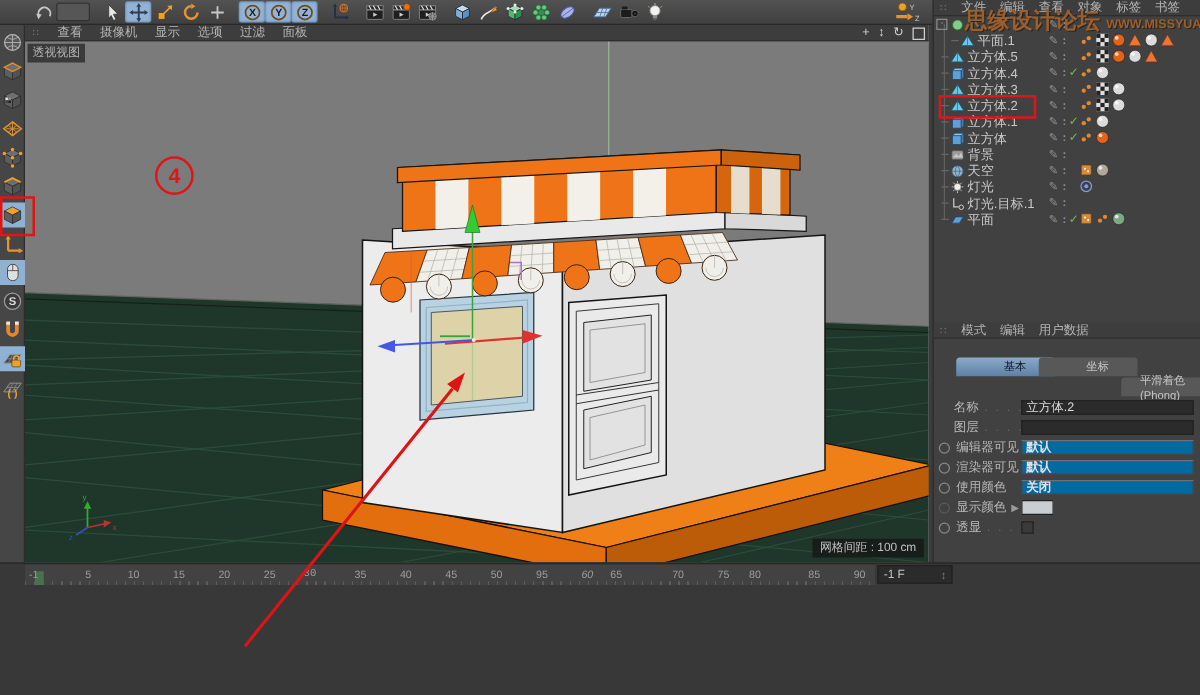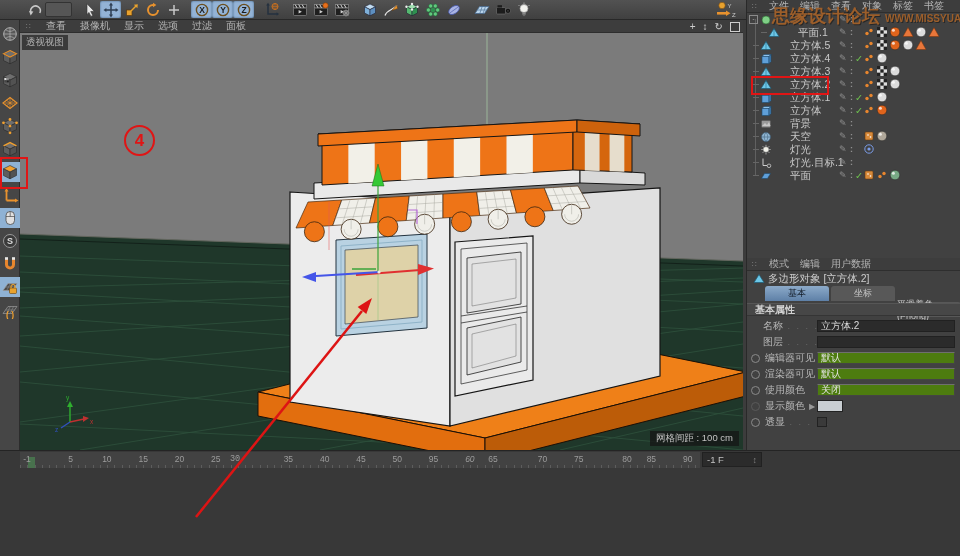--- a/index.html
+++ b/index.html
@@ -40,43 +40,43 @@
   
   #rightpanel{position:absolute;left:746px;top:0;width:214px;height:450px;background:#414141;
     border-left:1px solid #292929;box-sizing:border-box;}
   .om-menu,.attr-menu{position:absolute;left:0;width:100%;height:13px;background:#3d3d3d;
     border-bottom:1px solid #2e2e2e;display:flex;align-items:center;gap:11px;font-size:10px;
     color:#b4b4b4;padding-left:5px;box-sizing:border-box;}
   #om-list{position:absolute;left:0;top:13px;width:100%;}
   .om-row{position:relative;height:13px;display:flex;align-items:center;font-size:10.5px;color:#c8c8c8;}
   .om-row .stub{display:inline-block;width:6px;height:1px;background:#666;margin:0 1px 0 0;}
   .om-ico{width:12px;height:12px;flex:0 0 auto;margin-right:2px;}
-  .om-name{white-space:nowrap;margin-left:16px;}
+  .om-name{white-space:nowrap;}
   .om-pen{position:absolute;left:92px;top:0;color:#909090;font-size:9px;line-height:13px;}
   .om-dots{position:absolute;left:103px;top:0;color:#8f8f8f;font-size:9px;font-weight:bold;line-height:13px;}
   .om-check{position:absolute;left:108px;top:0;color:#6dbf4e;font-size:9.5px;font-weight:bold;line-height:13px;}
   .om-tag{position:absolute;top:0;width:12px;height:12px;}
   .treeline{position:absolute;left:8px;top:19px;height:157px;border-left:1px solid #616161;}
   .attr-title{position:absolute;left:0;top:272px;width:100%;height:13px;display:flex;align-items:center;
     font-size:10.5px;color:#cccccc;padding-left:6px;box-sizing:border-box;gap:3px;}
   .tab{position:absolute;top:286px;height:15px;width:64px;border-radius:3px 3px 0 0;font-size:9px;
-    display:flex;align-items:center;justify-content:center;background:#585858;color:#c6c6c6;cursor:pointer;}
+    display:flex;align-items:center;justify-content:center;background:#585858;color:#c6c6c6;cursor:pointer;padding-left:15px;}
   .tab.active{background:linear-gradient(#8caac9,#5e80a7);color:#0f1722;}
   .attr-section{position:absolute;left:0;top:303px;width:100%;height:13px;background:#474747;
     border-top:1px solid #565656;border-bottom:1px solid #353535;font-size:10px;font-weight:bold;
     color:#d2d2d2;display:flex;align-items:center;padding-left:8px;box-sizing:border-box;}
   .fieldrow{position:absolute;left:0;width:100%;height:16px;display:flex;align-items:center;font-size:10px;}
   .fdot{width:7px;height:7px;border:1px solid #8a8a8a;border-radius:50%;margin:0 5px 0 4px;flex:0 0 auto;}
   .fdot.dim{border-color:#5a5a5a;}
   .flabel{color:#b8b8b8;white-space:nowrap;}
   .fleader{color:#6a6a6a;font-size:9px;letter-spacing:2px;overflow:hidden;white-space:nowrap;}
   .fval{position:absolute;left:70px;width:138px;height:12px;box-sizing:border-box;font-size:10px;
     display:flex;align-items:center;padding:0 3px;}
   .fval.input{background:#2b2b2b;border:1px solid #212121;color:#dadada;}
-  .fval.dropdown{background:#4d7c0f;border:1px solid #444;border-top-color:#6f6f6f;color:#e2e2e2;}
+  .fval.dropdown{background:#0369a1;border:1px solid #444;border-top-color:#6f6f6f;color:#e2e2e2;font-weight:bold;}
   .fval.colorsw{width:26px;background:#c9ced2;border:1px solid #222;}
   .fval.checkbox{width:10px;height:10px;background:#3a3a3a;border:1px solid #222;}
   
   #bottom{position:absolute;left:0;top:450px;width:960px;height:106px;background:#383838;border-top:1px solid #242424;}
   .ruler{position:absolute;left:20px;top:1px;width:680px;height:16px;background:#424242;}
   .ruler::after{content:"";position:absolute;left:0;bottom:0;width:100%;height:3px;
     background:repeating-linear-gradient(90deg,#5d5d5d 0 1px,transparent 1px 7.26px);}
   .rtick{position:absolute;top:2px;font-size:8.5px;color:#9c9c9c;transform:translateX(-50%);}
   .playhead{position:absolute;left:8px;bottom:0;width:7px;height:11px;background:#49794f;opacity:.85;}
   .framebox{position:absolute;background:#2b2b2b;border:1px solid #212121;color:#c2c2c2;font-size:9.5px;
@@ -795,32 +795,25 @@
               <circle cx="4.4" cy="4.2" r="1.5" fill="rgba(255,255,255,.75)"></circle>
             </svg></span>
         </div>
       </div>
     <div class="attr-menu" style="top:258px">
         <span class="grip">∷</span>
         <span>模式</span>
         <span>编辑</span>
         <span>用户数据</span>
       </div>
-    <div class="attr-title">
-      <svg width="12" height="12" viewBox="0 0 12 12">
-          <polygon points="6,1.5 11,9.5 1,9.5" fill="#6cc7e8" stroke="#1d5b75" stroke-width="0.7"></polygon>
-        </svg>
-      <span>多边形对象 [立方体.2]</span>
-    </div>
     <div id="tabs">
         <div class="tab active" style="left: 18px;">基本</div>
         <div class="tab" style="left: 84px;">坐标</div>
         <div class="tab" style="left: 150px; margin-top: 16px;">平滑着色(Phong)</div>
       </div>
-    <div class="attr-section">基本属性</div>
     <div id="fields">
         <div class="fieldrow" style="top: 318px;">
           <span style="width:16px;flex:0 0 auto;"></span>
           <span class="flabel">名称</span>
           <span class="fleader">&nbsp;. . . . .</span>
           <span class="fval input">立方体.2</span>
         </div>
         <div class="fieldrow" style="top: 334px;">
           <span style="width:16px;flex:0 0 auto;"></span>
           <span class="flabel">图层</span>
@@ -859,31 +852,31 @@
 
   <div id="bottom">
     <div class="ruler">
         <div class="playhead"></div>
         <span class="rtick" style="left: 7px;">-1</span>
         <span class="rtick" style="left: 50.56px;">5</span>
         <span class="rtick" style="left: 86.86px;">10</span>
         <span class="rtick" style="left: 123.16px;">15</span>
         <span class="rtick" style="left: 159.46px;">20</span>
         <span class="rtick" style="left: 195.76px;">25</span>
-        <span class="rtick" style="left: 215px; font-family: Liberation Mono, monospace;">30</span>
+        <span class="rtick" style="left: 228px; font-family: Liberation Mono, monospace;">30</span>
         <span class="rtick" style="left: 268.36px;">35</span>
         <span class="rtick" style="left: 304.66px;">40</span>
         <span class="rtick" style="left: 340.96px;">45</span>
         <span class="rtick" style="left: 377.26px;">50</span>
         <span class="rtick" style="left: 413.56px;">95</span>
         <span class="rtick" style="left: 449.86px; font-style: italic;">60</span>
         <span class="rtick" style="left: 473px;">65</span>
         <span class="rtick" style="left: 522.46px;">70</span>
         <span class="rtick" style="left: 558.76px;">75</span>
-        <span class="rtick" style="left: 607px;">80</span>
+        <span class="rtick" style="left: 584px;">80</span>
         <span class="rtick" style="left: 631.36px;">85</span>
         <span class="rtick" style="left: 667.66px;">90</span>
       </div>
     <div class="framebox" style="left:702px;top:1px;width:60px;height:15px;">
       <span>-1 F</span>
         <span class="spin">↕</span>
     </div>
 
     <div id="transport"></div>
 

